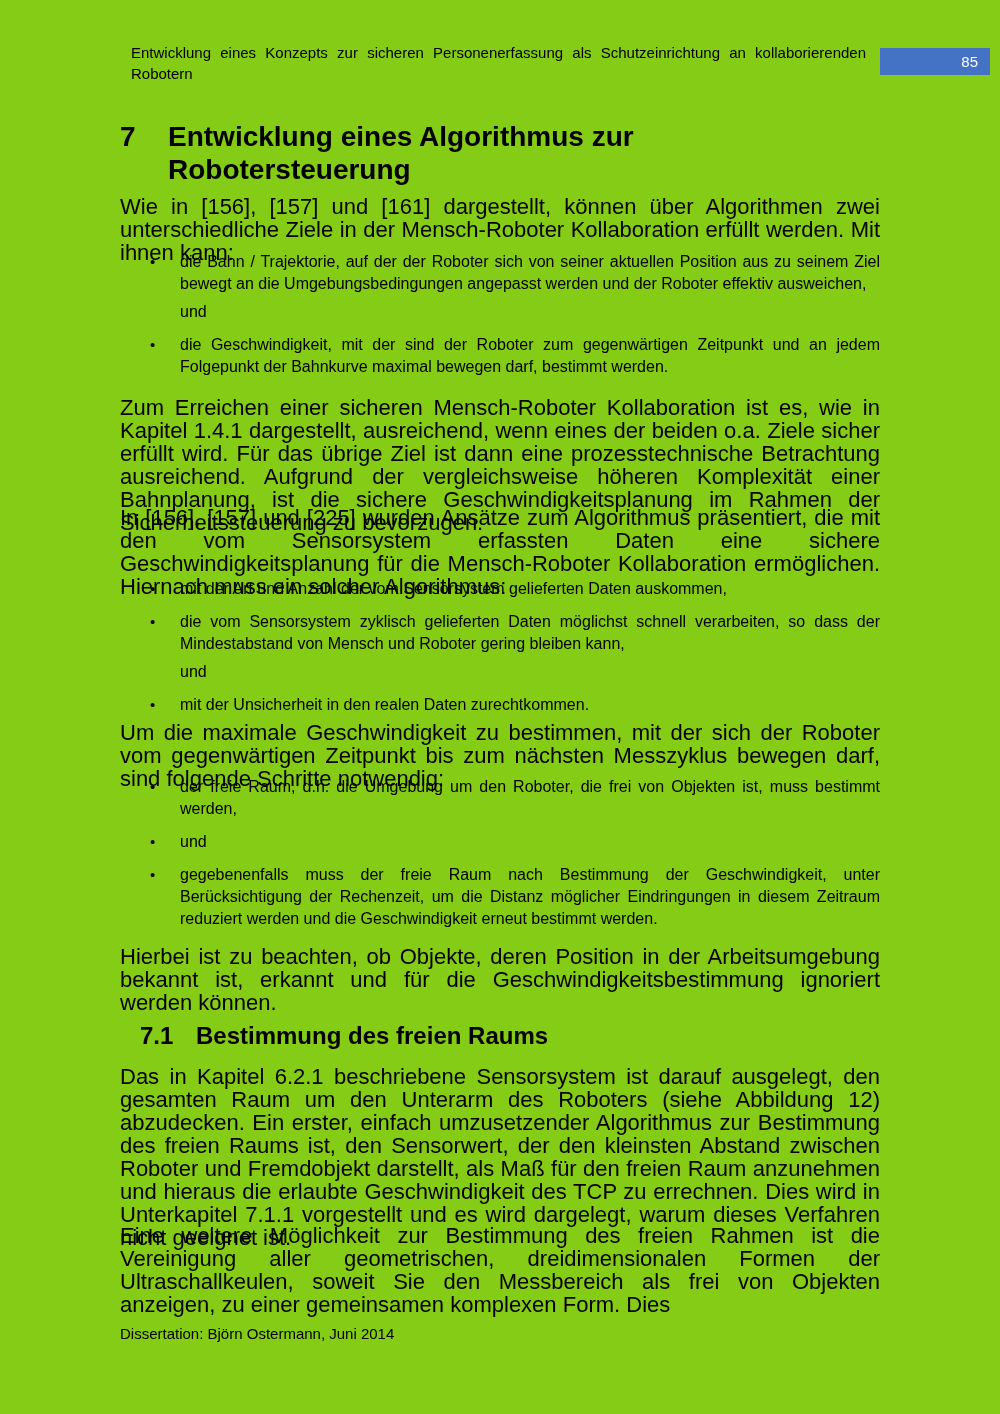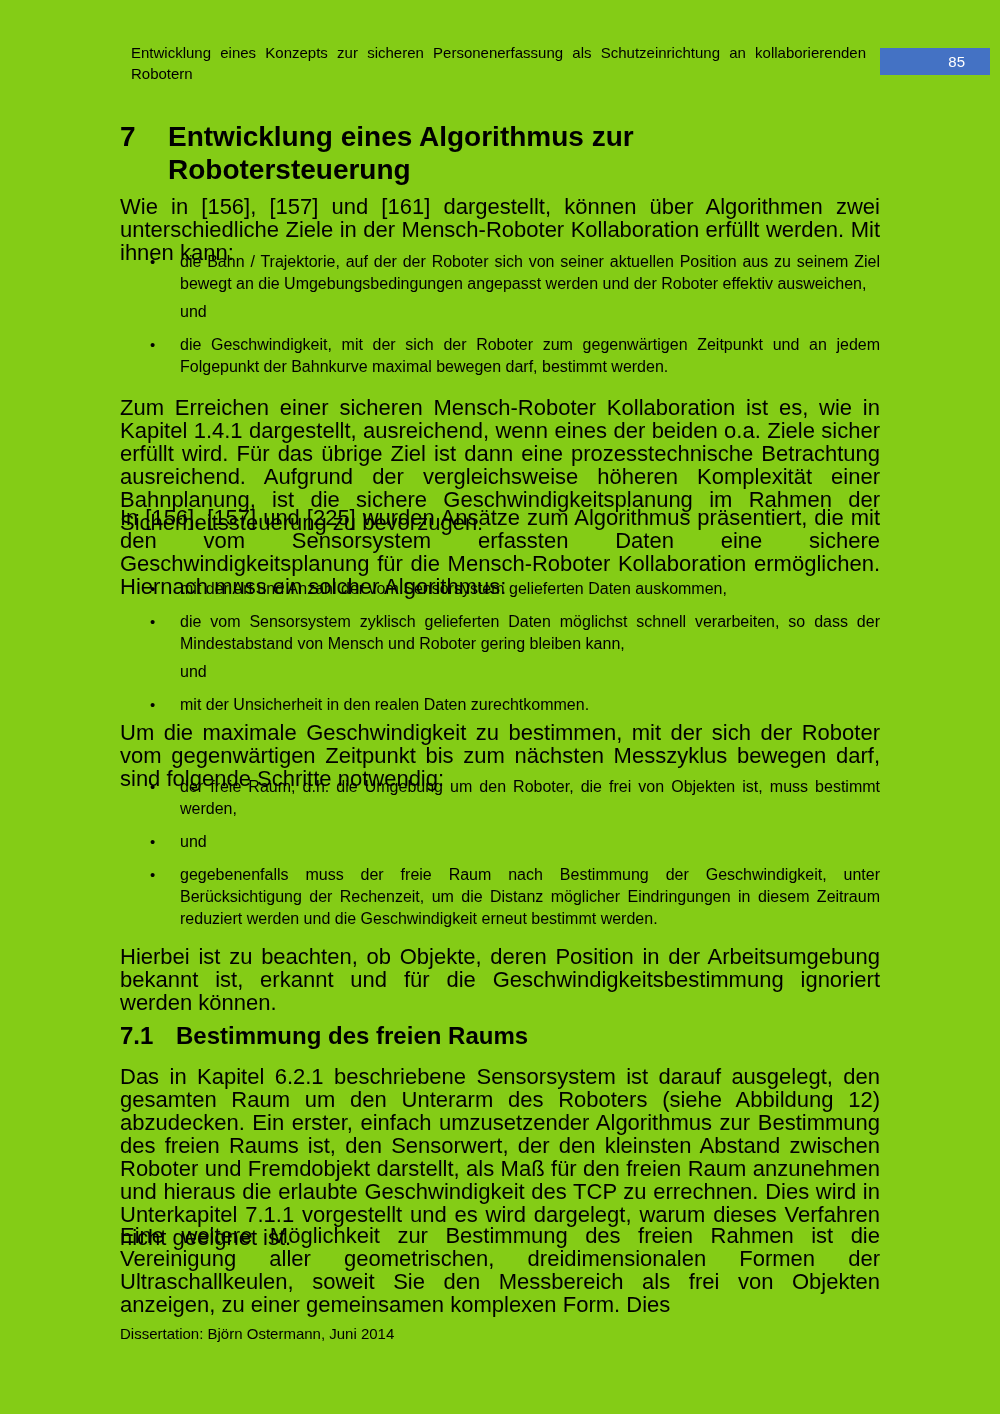--- a/index.html
+++ b/index.html
@@ -24,41 +24,41 @@
   }
   .page-badge {
     position: absolute;
     top: 48px; left: 880px;
     width: 110px; height: 27px;
     background: #4472c4;
     color: #ffffff;
     font-size: 15px;
     line-height: 27px;
     text-align: right;
-    padding-right: 25px;
+    padding-right: 12px;
   }
   .h1 {
     position: absolute;
     top: 120px; left: 120px;
     display: flex;
     font-size: 28px;
     line-height: 33px;
     font-weight: bold;
   }
   .h1 .h-num { width: 48px; flex: none; }
   .h1 .h-text { max-width: 580px; }
   .h2 {
     position: absolute;
     top: 1021px; left: 120px;
     display: flex;
     font-size: 24px;
     line-height: 30px;
     font-weight: bold;
   }
-  .h2 .h-num { width: 56px; flex: none; }
+  .h2 .h-num { width: 56px; flex: none; margin-left: 20px; }
   .para {
     position: absolute;
     left: 120px;
     width: 760px;
     font-size: 22px;
     line-height: 23px;
     text-align: justify;
   }
   .p1 { top: 195px; }
   .p2 { top: 396px; }
@@ -121,21 +121,21 @@
   <div class="para p1">Wie in [156], [157] und [161] dargestellt, können über Algorithmen zwei unterschiedliche Ziele in der Mensch-Roboter Kollaboration erfüllt werden. Mit ihnen kann:</div>
 
   <div class="blist l1">
     <div class="bullet-item">
       <span class="bullet">•</span>
       <span class="bullet-text">die Bahn / Trajektorie, auf der der Roboter sich von seiner aktuellen Position aus zu seinem Ziel bewegt an die Umgebungsbedingungen angepasst werden und der Roboter effektiv ausweichen,</span>
       <span class="connector">und</span>
     </div>
     <div class="bullet-item">
       <span class="bullet">•</span>
-      <span class="bullet-text">die Geschwindigkeit, mit der sich der Roboter zum gegenwärtigen Zeitpunkt und an jedem Folgepunkt der Bahnkurve maximal bewegen darf, bestimmt werden.</span>
+      <span class="bullet-text">die Geschwindigkeit, mit der sind der Roboter zum gegenwärtigen Zeitpunkt und an jedem Folgepunkt der Bahnkurve maximal bewegen darf, bestimmt werden.</span>
     </div>
   </div>
 
   <div class="para p2">Zum Erreichen einer sicheren Mensch-Roboter Kollaboration ist es, wie in Kapitel 1.4.1 dargestellt, ausreichend, wenn eines der beiden o.a. Ziele sicher erfüllt wird. Für das übrige Ziel ist dann eine prozesstechnische Betrachtung ausreichend. Aufgrund der vergleichsweise höheren Komplexität einer Bahnplanung, ist die sichere Geschwindigkeitsplanung im Rahmen der Sicherheitssteuerung zu bevorzugen.</div>
 
   <div class="para p3">In [156], [157] und [225] wurden Ansätze zum Algorithmus präsentiert, die mit den vom Sensorsystem erfassten Daten eine sichere Geschwindigkeitsplanung für die Mensch-Roboter Kollaboration ermöglichen. Hiernach muss ein solcher Algorithmus:</div>
 
   <div class="blist l2">
     <div class="bullet-item">
       <span class="bullet">•</span>

